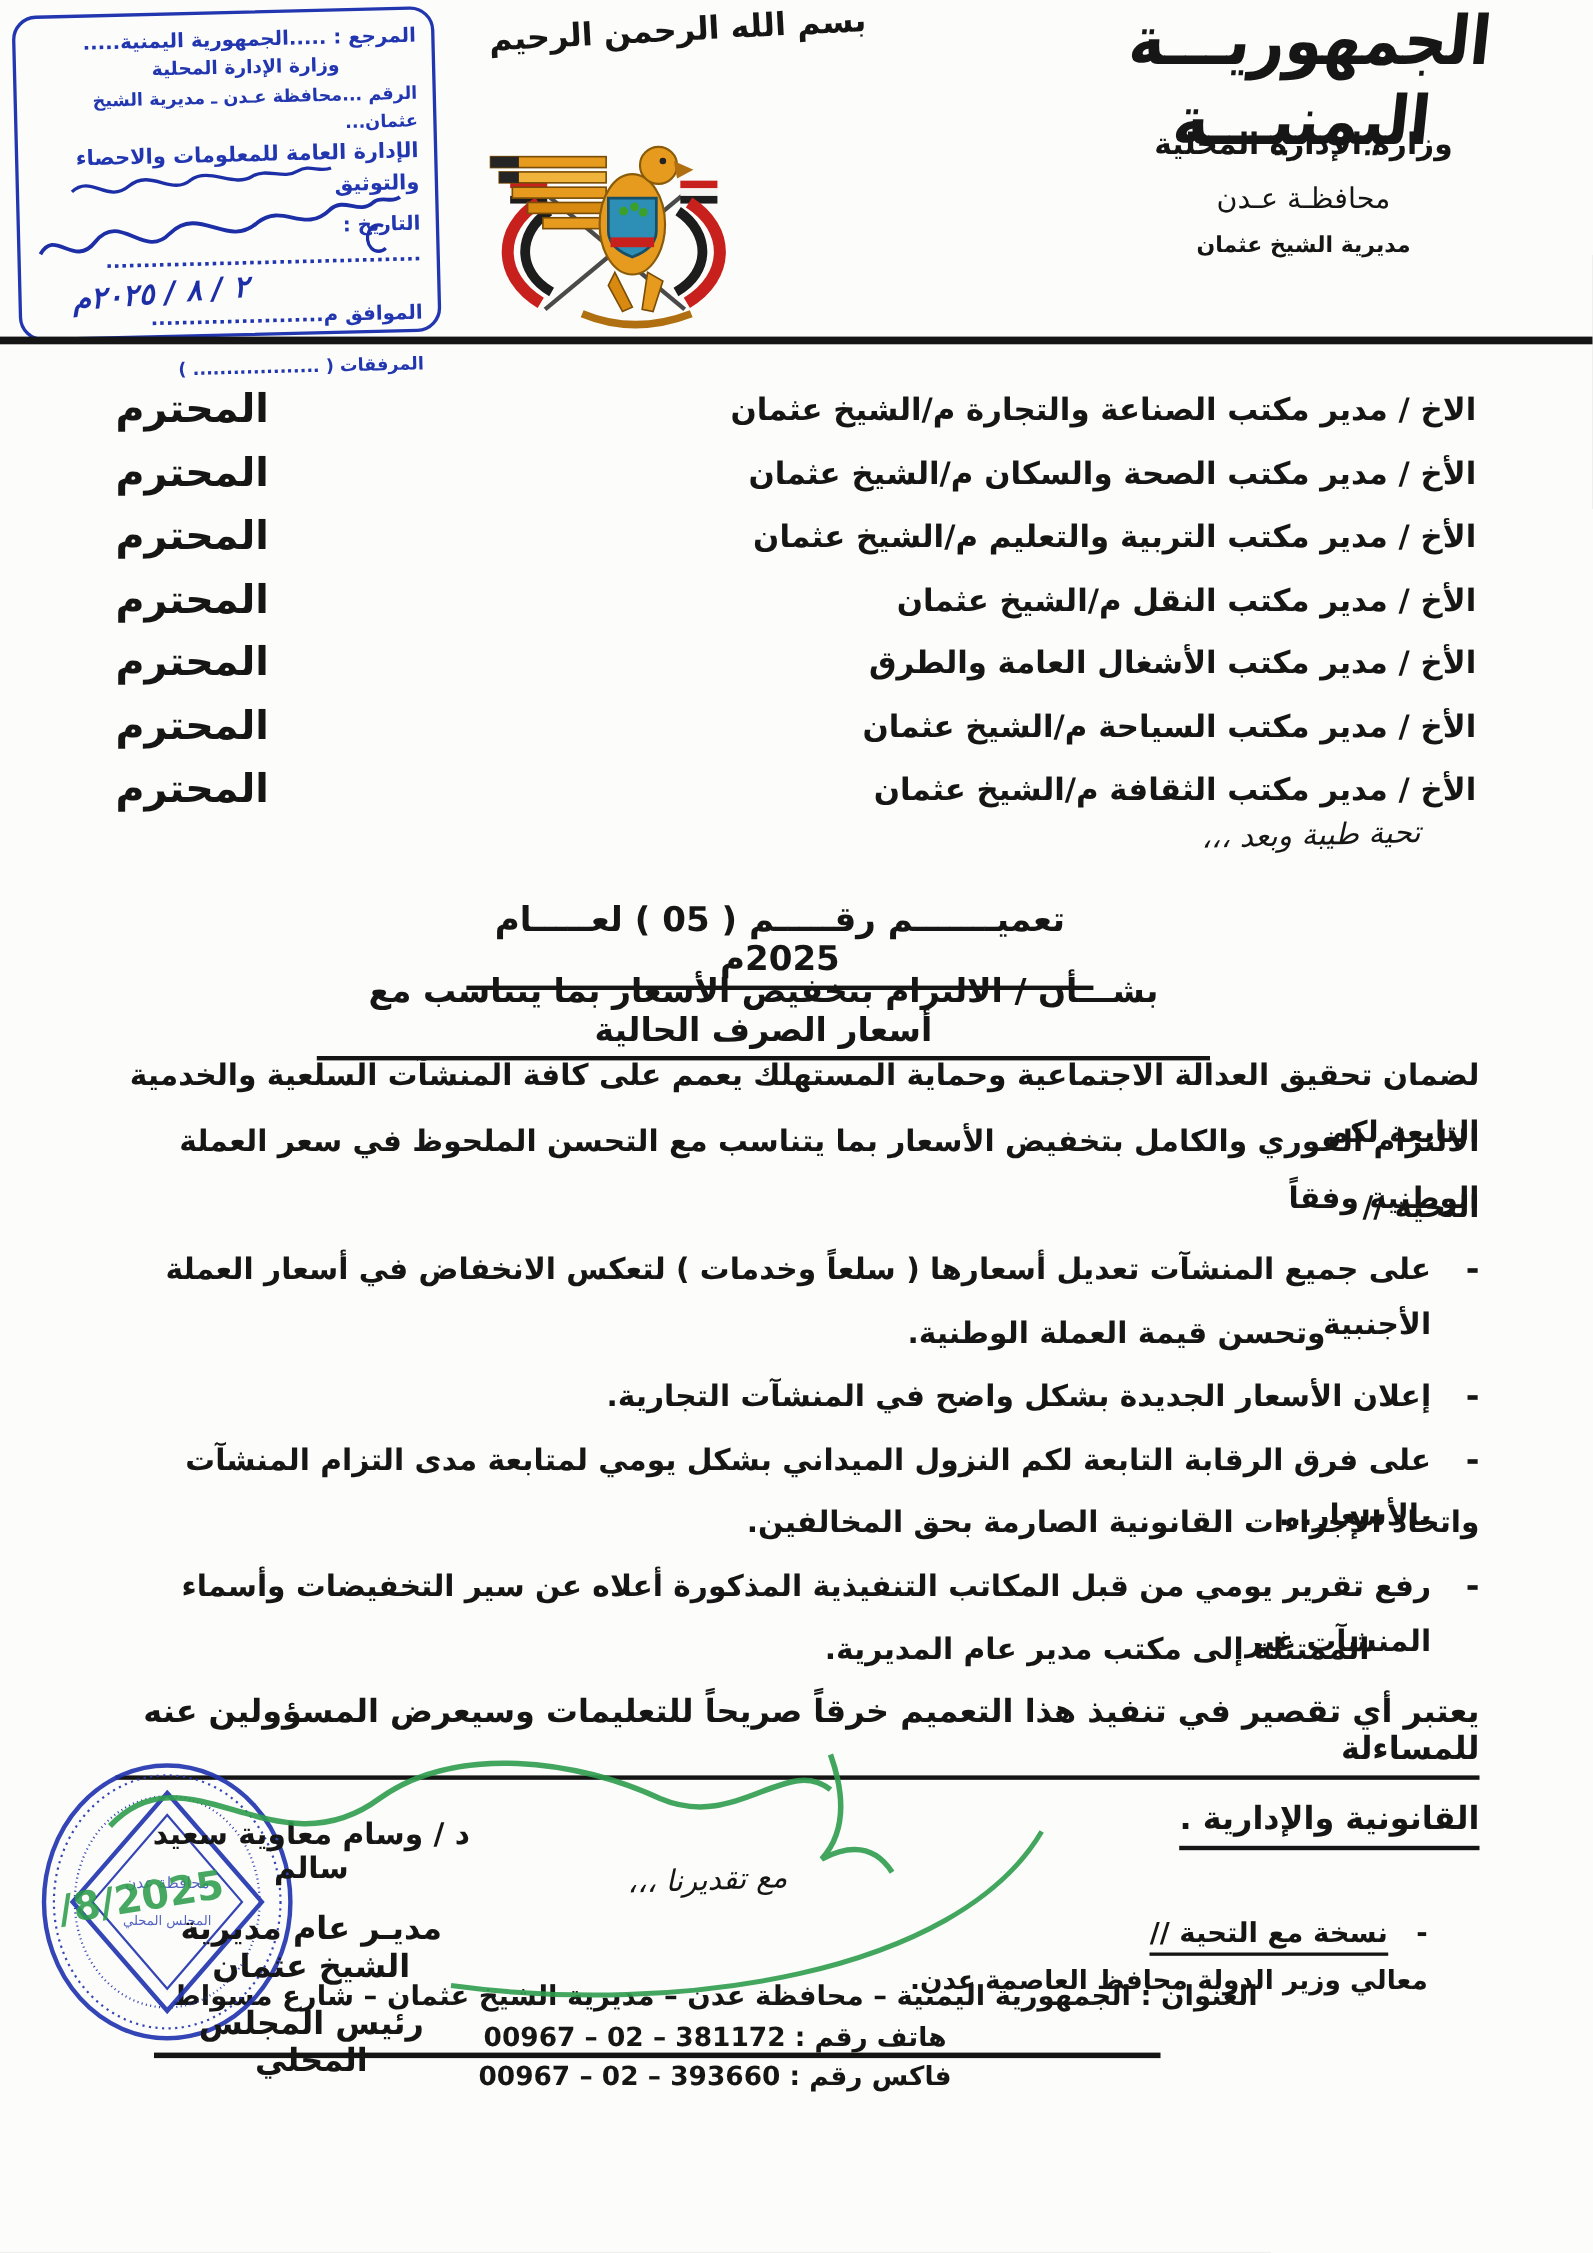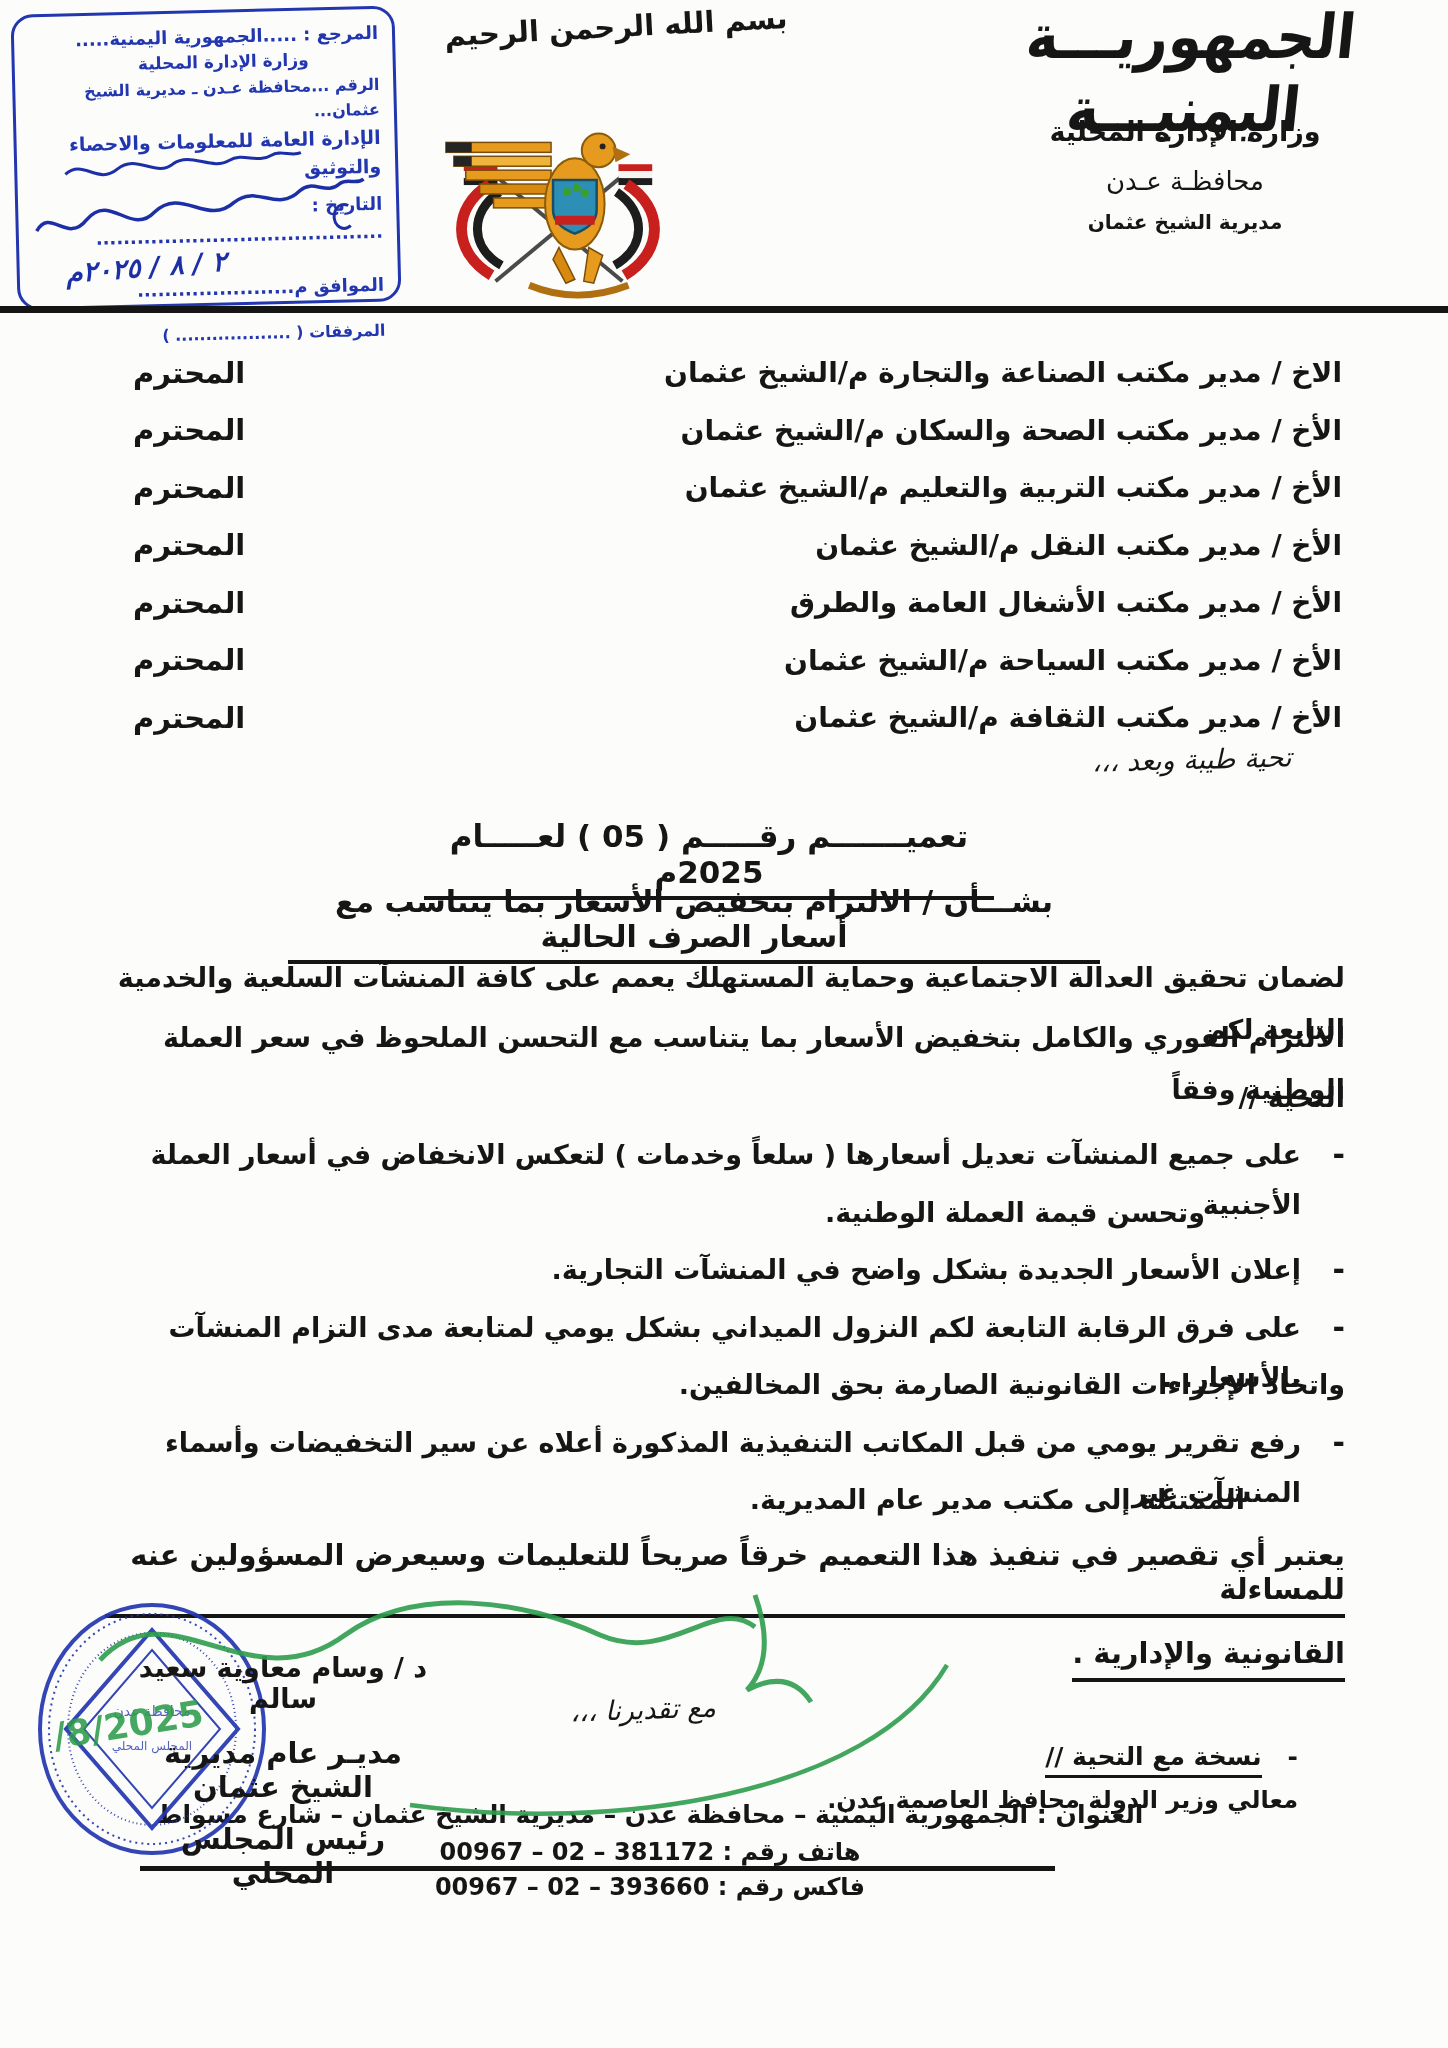--- a/index.html
+++ b/index.html
@@ -28,21 +28,21 @@
   .country{left:955px;top:8px;width:465px;text-align:center;font-size:55px;font-weight:700;
            font-family:"DejaVu Serif","DejaVu Sans",serif;transform:skewX(-6deg) scaleY(1.12);letter-spacing:1px;}
   .hr1{left:950px;top:116px;width:470px;text-align:center;font-size:27px;font-weight:700;}
   .hr2{left:950px;top:166px;width:470px;text-align:center;font-size:26px;font-weight:400;letter-spacing:2px;}
   .hr3{left:950px;top:210px;width:470px;text-align:center;font-size:20px;font-weight:700;}
   .topline{left:0;top:306px;width:1448px;height:7px;background:#151515;}
   
   .addr{left:105px;top:344px;width:1237px;}
   .addr .row{display:flex;justify-content:space-between;align-items:center;height:57.5px;}
   .addr .to{font-size:28px;font-weight:700;}
-  .addr .hon{font-size:29px;font-weight:700;margin-left:28px;}
+  .addr .hon{font-size:36px;font-weight:700;}
   .greeting{right:157px;top:744px;font-size:27px;font-style:italic;transform:rotate(-1.5deg);letter-spacing:1px;}
   
   .title{left:424px;top:818px;width:570px;text-align:center;font-size:31px;font-weight:700;}
   .title span, .subject span{display:inline-block;border-bottom:4px solid #151515;padding-bottom:6px;}
   .subject{left:288px;top:884px;width:812px;text-align:center;font-size:30px;font-weight:700;}
   
   .para{left:105px;top:952px;width:1240px;font-size:27px;font-weight:700;text-align:right;}
   .para div{height:60px;line-height:52px;}
   .bullets{left:105px;top:1130px;width:1240px;font-size:27px;font-weight:700;}
   .bl{display:flex;height:57.5px;line-height:50px;align-items:flex-start;}

